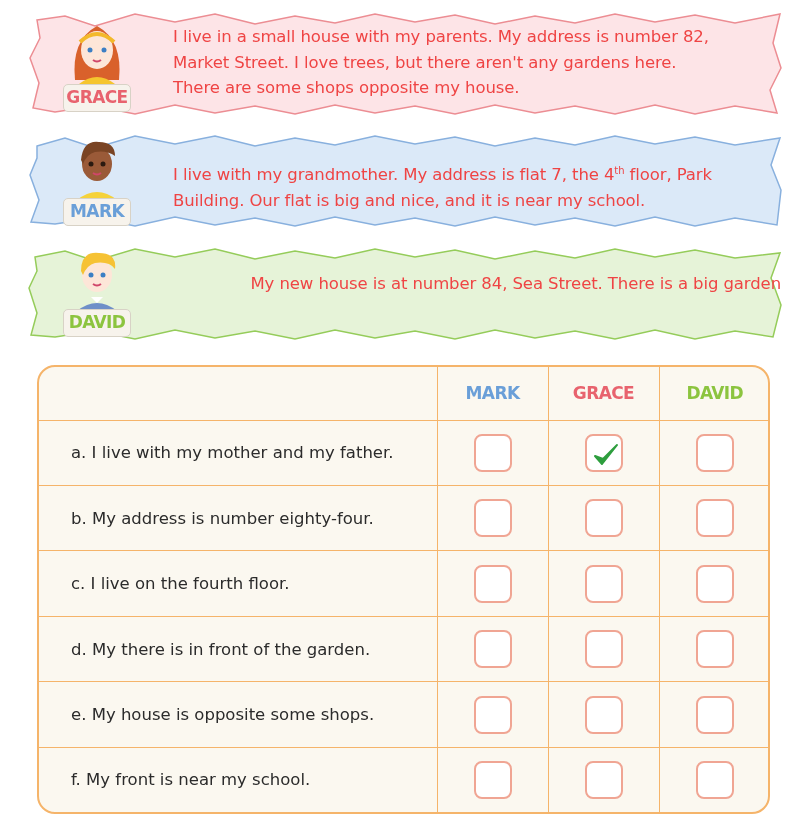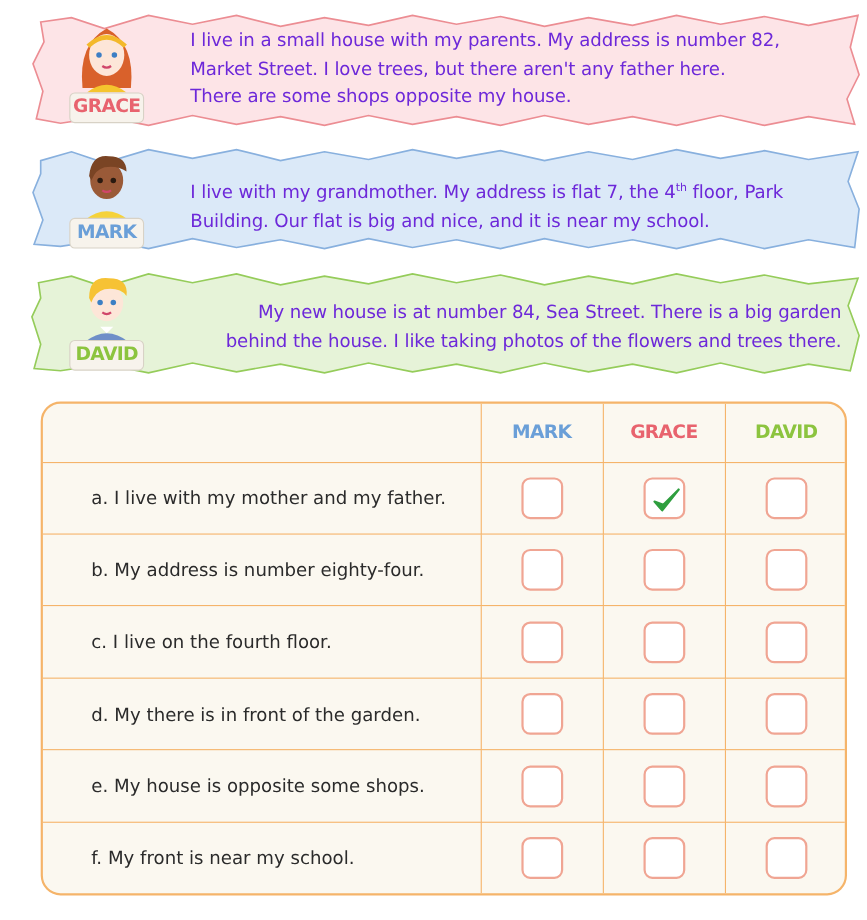--- a/index.html
+++ b/index.html
@@ -2,22 +2,22 @@
 <html><head>
   <meta charset="utf-8">
   <style>
     * { box-sizing: border-box; margin: 0; padding: 0; }
     html, body { width: 788px; height: 836px; background: #ffffff; overflow: hidden; }
     body { font-family: "DejaVu Sans", sans-serif; color: #2b2b2b; position: relative; }
 
     .bubble { position: absolute; }
     .bubble svg.shape { position: absolute; left: 0; top: 0; }
     .bubble .text {
-      position: absolute; left: 148px; right: 20px;
-      font-size: 16.5px; line-height: 25.5px; color: #6d28d9;
+      position: absolute; left: 148px; right: 4px;
+      font-size: 16.5px; line-height: 25.5px; color: #ef4444;
       letter-spacing: -0.1px;
     }
     .bubble .avatar { position: absolute; }
     .name-tag {
       position: absolute; width: 68px; height: 28px;
       background: #f7f3ec; border: 1.5px solid #d8d2c6; border-radius: 5px;
       font-family: "DejaVu Sans", sans-serif; font-weight: bold;
       font-size: 17px; text-align: center; line-height: 25px; letter-spacing: -0.6px;
     }
     sup { font-size: 10px; line-height: 0; }
@@ -28,21 +28,21 @@
       border: 2px solid #f5b46a; border-radius: 18px; background: #fbf8f0;
       overflow: hidden;
     }
     table { border-collapse: collapse; width: 100%; height: 100%; table-layout: fixed; }
     td, th { border: 1.5px solid #f5b46a; }
     tr:first-child td, tr:first-child th { border-top: none; }
     tr:last-child td { border-bottom: none; }
     td:first-child, th:first-child { border-left: none; }
     td:last-child, th:last-child { border-right: none; }
     th { height: 53px; font-weight: bold; font-size: 17px; letter-spacing: -0.6px; }
-    td.stmt { font-size: 16.5px; padding-left: 44px; color: #2b2b2b; }
+    td.stmt { font-size: 16.5px; padding-left: 32px; color: #2b2b2b; }
     td.box-cell { text-align: center; }
     .cb {
       display: inline-block; width: 38px; height: 38px; vertical-align: middle;
       border: 2px solid #f0a593; border-radius: 8px; background: #ffffff;
       position: relative;
     }
     .cb svg { position: absolute; left: 5px; top: 5px; }
   </style>
 </head>
 <body>
@@ -56,21 +56,21 @@
     <ellipse cx="32" cy="30" rx="16" ry="19" fill="#fde6d8"></ellipse>
     <path d="M15,22 Q32,6 49,22" stroke="#f3b92b" stroke-width="4" fill="none"></path>
     <circle cx="25" cy="30" r="2.5" fill="#3c7fc4"></circle>
     <circle cx="39" cy="30" r="2.5" fill="#3c7fc4"></circle>
     <path d="M28,40 Q32,43 36,40" stroke="#d0466a" stroke-width="2" fill="none"></path>
     <path d="M14,64 Q32,50 50,64 Z" fill="#f5c52e"></path>
   </svg>
   <div class="name-tag" style="left:38px; top:76px; color:#e8636e;">GRACE</div>
   <div class="text" style="top:16px;">
     <div>I live in a small house with my parents. My address is number 82,</div>
-    <div>Market Street. I love trees, but there aren't any father here.</div>
+    <div>Market Street. I love trees, but there aren't any gardens here.</div>
     <div>There are some shops opposite my house.</div>
   </div>
 </div>
 
 <div class="bubble" style="left:25px; top:130px; width:760px; height:102px;">
   <svg class="shape" width="760" height="102" viewBox="0 0 760 102">
     <path d="M12,16 L40,8 L70,18 L110,6 L150,14 L190,6 L230,16 L270,8 L310,15 L350,6 L390,14 L430,7 L470,16 L510,8 L550,15 L590,6 L630,14 L670,7 L710,15 L755,8 L746,35 L756,60 L752,95 L710,88 L670,96 L630,87 L590,96 L550,88 L510,95 L470,87 L430,96 L390,88 L350,95 L310,87 L270,96 L230,88 L190,95 L150,87 L110,96 L70,88 L30,94 L6,92 L14,70 L5,45 L12,28 Z" fill="#dbe9f8" stroke="#88b0de" stroke-width="1.5"></path>
   </svg>
   <svg class="avatar" width="64" height="64" style="left:40px; top:6px;" viewBox="0 0 64 64">
     <ellipse cx="32" cy="28" rx="15" ry="17" fill="#9a5a38"></ellipse>
@@ -96,21 +96,20 @@
     <path d="M16,24 Q16,4 34,6 Q52,6 50,22 Q44,14 30,16 Q22,18 18,28 Z" fill="#f6c234"></path>
     <circle cx="26" cy="28" r="2.5" fill="#3c7fc4"></circle>
     <circle cx="38" cy="28" r="2.5" fill="#3c7fc4"></circle>
     <path d="M28,37 Q32,40 36,37" stroke="#d0466a" stroke-width="2" fill="none"></path>
     <path d="M12,64 Q32,48 52,64 Z" fill="#6f8fc8"></path>
     <path d="M26,50 L32,56 L38,50 Z" fill="#ffffff"></path>
   </svg>
   <div class="name-tag" style="left:38px; top:66px; color:#8cc43f;">DAVID</div>
   <div class="text" style="top:28px;text-align:right;">
     <div>My new house is at number 84, Sea Street. There is a big garden</div>
-    <div>behind the house. I like taking photos of the flowers and trees there.</div>
   </div>
 </div>
 
 <div class="table-wrap">
   <table>
     <colgroup>
       <col style="width:398px">
         <col style="width:111px">
         <col style="width:111px">
         <col style="width:111px">

